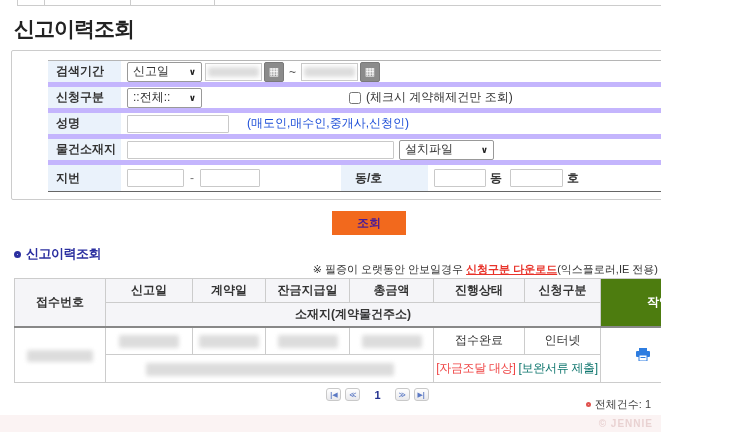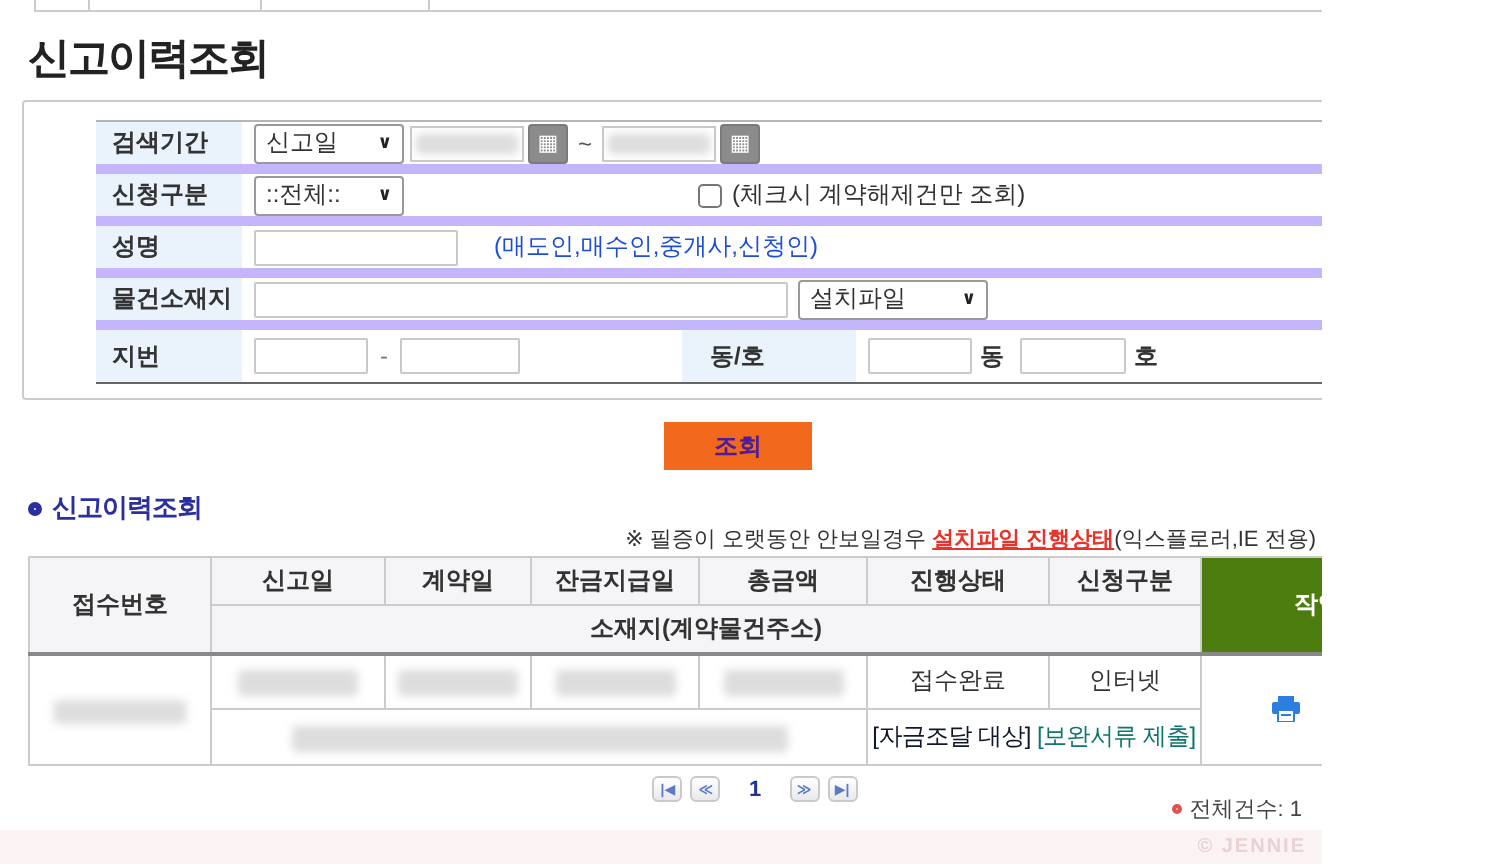--- a/index.html
+++ b/index.html
@@ -57,21 +57,21 @@
   .hrow2 th, th.rowspan2 { border-bottom:2px solid #888; }
   .rtable { border-top:1px solid #8b5cf6; }
   th.blue { background:#4d7c0f; color:#fff; }
   .drow1 td, .drow2 td { height:28px; }
   .mask { display:inline-block; vertical-align:middle; }
   .m-receipt { width:66px; height:12px; }
   .m-date { width:60px; height:13px; }
   .addr-cell { text-align:left; padding-left:8px; }
   .m-addr { width:248px; height:13px; }
   .tags-cell { font-size:11.5px; letter-spacing:-0.3px; white-space:nowrap; }
-  .t-red { color:#0f172a; }
+  .t-red { color:#ef4444; }
   .t-blue { color:#0f766e; cursor:pointer; }
   .action-cell { cursor:pointer; }
   .action-inner { display:flex; align-items:center; justify-content:center; gap:20px; }
 
   .pagination { position:absolute; top:388px; left:14px; width:727px; display:flex; align-items:center; justify-content:center; }
   .pbtn { width:15px; height:13px; border:1px solid #c9c9c9; border-radius:3px; background:linear-gradient(#ffffff,#e9e9ec);
           color:#5b79c4; font-size:7px; font-weight:bold; display:flex; align-items:center; justify-content:center; cursor:pointer; margin:0 2px; }
   .pcur { margin:0 12px; font-size:11px; font-weight:bold; color:#23318f; }
 
   .total-count { position:absolute; top:397px; right:10px; display:flex; align-items:center; font-size:11px; color:#444; }
@@ -173,21 +173,21 @@
   </div>
 
   <button class="submit-btn">조회</button>
 
   <div class="section-head">
     <span class="ring-icon"></span>
     <span class="txt">신고이력조회</span>
   </div>
 
   <div class="notice">
-    <span>※ 필증이 오랫동안 안보일경우 </span><span class="lnk">설치파일 진행상태</span><span>(익스플로러,IE 전용)</span>
+    <span>※ 필증이 오랫동안 안보일경우 </span><span class="lnk">신청구분 다운로드</span><span>(익스플로러,IE 전용)</span>
   </div>
 
   <table class="rtable">
     <colgroup>
       <col style="width:91px">
         <col style="width:87px">
         <col style="width:73px">
         <col style="width:84px">
       <col style="width:84px">
         <col style="width:91px">

